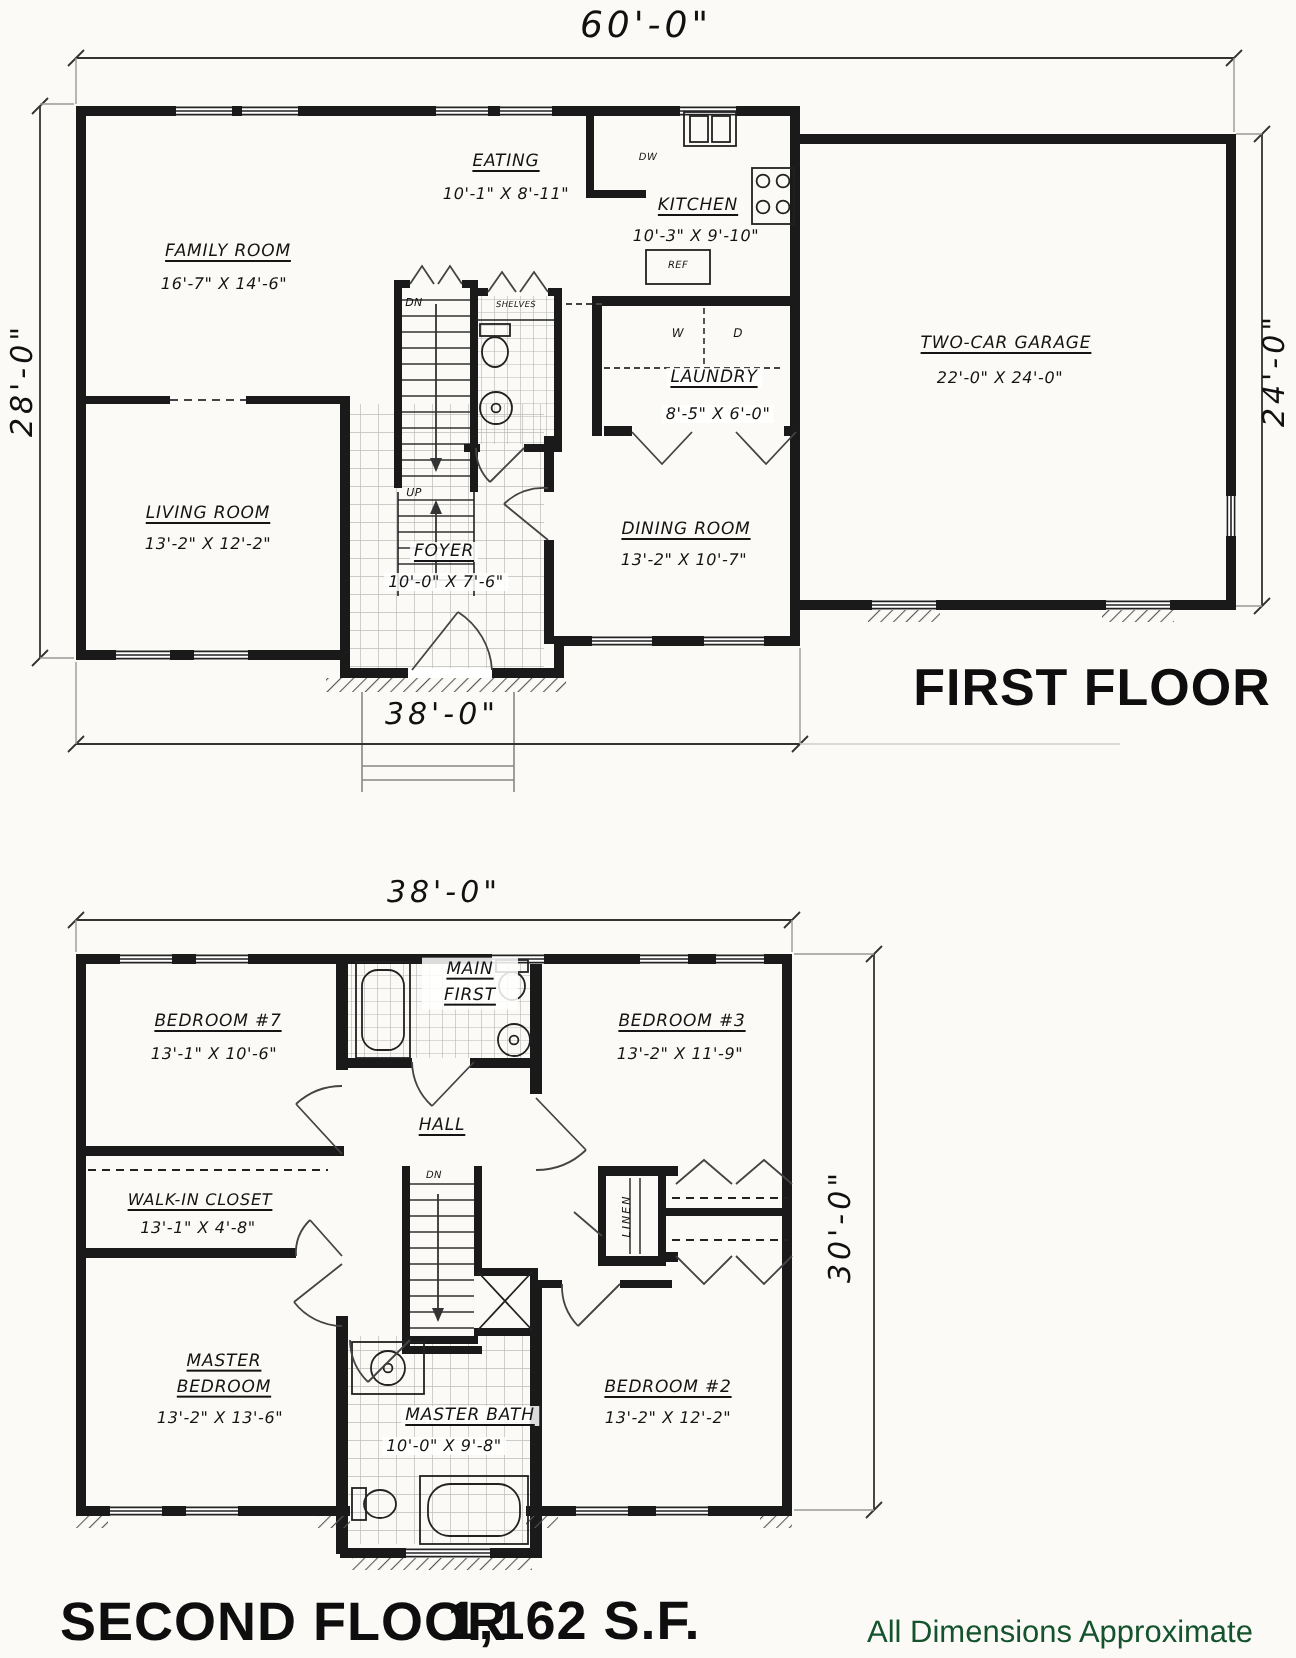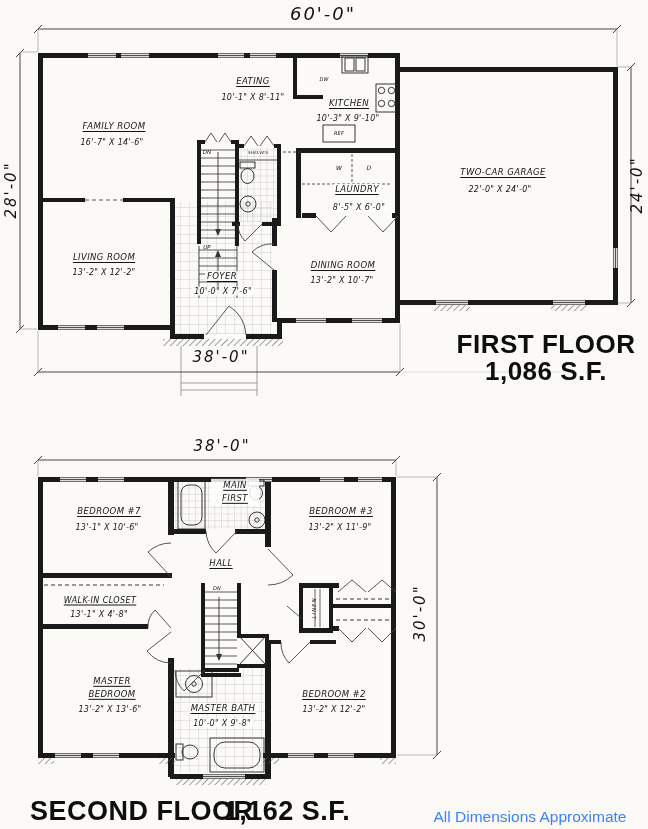--- a/index.html
+++ b/index.html
@@ -8,21 +8,21 @@
   svg{position:absolute;left:0;top:0;}
   .c{position:absolute;transform:translate(-50%,-50%);white-space:nowrap;}
   .hand{font:italic 8.5px "DejaVu Sans",sans-serif;letter-spacing:.4px;color:#141414;}
   .rm{text-decoration:underline;text-underline-offset:2px;}
   .rd{font:italic 8px "DejaVu Sans",sans-serif;letter-spacing:.3px;color:#141414;}
   .tin{font:italic 5.5px "DejaVu Sans",sans-serif;color:#141414;letter-spacing:.2px;}
   .dim{font:italic 15px "DejaVu Sans",sans-serif;letter-spacing:2px;color:#111;}
   .dimbig{font-size:18px;}
   .rot{transform:translate(-50%,-50%) rotate(-90deg);}
   .title{font:bold 26px "Liberation Sans",sans-serif;letter-spacing:.5px;color:#0e0e0e;}
-  .foot{font:15.5px "Liberation Sans",sans-serif;color:#3b82f6;}
+  .foot{font:15.5px "Liberation Sans",sans-serif;color:#14532d;}
   .wrap{white-space:normal;line-height:1.55;text-align:center;}
   .whitebg{background:rgba(255,255,255,.85);padding:0 2px;}
 </style>
 </head>
 <body>
 
 <div class="page">
 
 <svg width="648" height="829" viewBox="0 0 648 829">
   <defs>
@@ -314,36 +314,35 @@
 
 <div class="c tin" style="left:339px;top:133px;font-size:5px;">REF</div>
 <div class="c tin" style="left:324px;top:79px;font-size:5px;">DW</div>
 <div class="c tin" style="left:339px;top:167px;font-size:6px;">W</div>
 <div class="c tin" style="left:369px;top:167px;font-size:6px;">D</div>
 <div class="c tin" style="left:207px;top:152px;">DN</div>
 <div class="c tin" style="left:207px;top:247px;">UP</div>
 <div class="c tin" style="left:258px;top:152px;font-size:4.2px;">SHELVES</div>
 
 <div class="c title" style="left:546px;top:344px;">FIRST FLOOR</div>
-<div class="c title" style="left:546px;top:371px;">1,086 S.F.</div>
 
 <div class="c dim" style="left:222px;top:446px;">38'-0"</div>
 <div class="c dim rot" style="left:420px;top:613px;">30'-0"</div>
 
 <div class="c hand rm" style="left:109px;top:511px;">BEDROOM #7</div>
 <div class="c rd" style="left:107px;top:527px;">13'-1" X 10'-6"</div>
 <div class="c hand rm wrap whitebg" style="left:235px;top:492px;width:44px;">MAIN FIRST</div>
 <div class="c hand rm" style="left:341px;top:511px;">BEDROOM #3</div>
 <div class="c rd" style="left:340px;top:527px;">13'-2" X 11'-9"</div>
 <div class="c hand rm" style="left:221px;top:563px;">HALL</div>
 <div class="c hand rm" style="left:100px;top:600px;font-size:8px;">WALK-IN CLOSET</div>
 <div class="c rd" style="left:99px;top:614px;">13'-1" X 4'-8"</div>
 <div class="c hand rm wrap" style="left:112px;top:688px;width:86px;">MASTER BEDROOM</div>
 <div class="c rd" style="left:110px;top:709px;">13'-2" X 13'-6"</div>
-<div class="c hand rm whitebg" style="left:223px;top:708px;">MASTER BATH</div>
+<div class="c hand rm whitebg" style="left:235px;top:708px;">MASTER BATH</div>
 <div class="c rd whitebg" style="left:222px;top:723px;">10'-0" X 9'-8"</div>
 <div class="c hand rm" style="left:334px;top:694px;">BEDROOM #2</div>
 <div class="c rd" style="left:334px;top:709px;">13'-2" X 12'-2"</div>
 <div class="c tin rot" style="left:314px;top:608px;letter-spacing:1px;">LINEN</div>
 <div class="c tin" style="left:217px;top:588px;font-size:5px;">DN</div>
 
 <div class="title" style="position:absolute;left:30px;top:796px;font-size:27px;">SECOND FLOOR</div>
 <div class="c title" style="left:287px;top:811px;font-size:27px;">1,162 S.F.</div>
 <div class="c foot" style="left:530px;top:817px;">All Dimensions Approximate</div>
 

